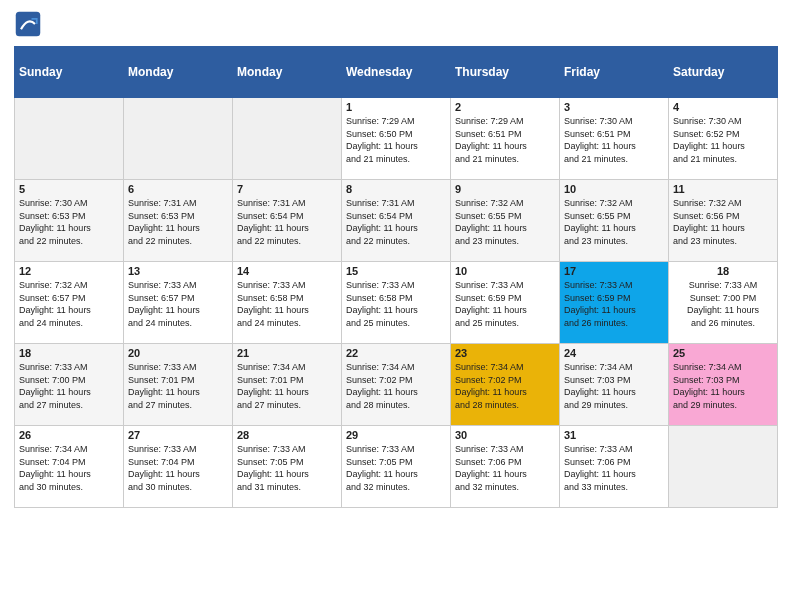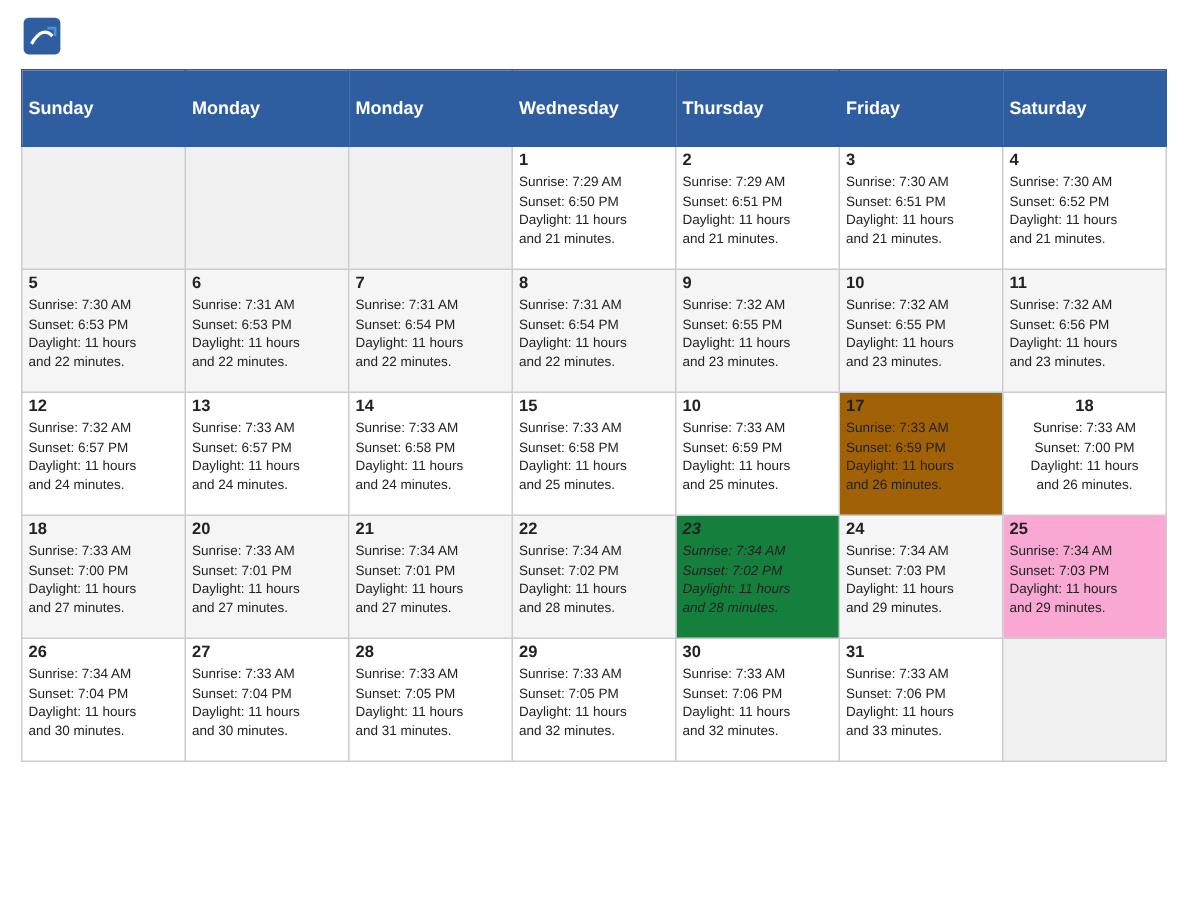--- a/index.html
+++ b/index.html
@@ -241,21 +241,21 @@
 Daylight: 11 hours
 and 25 minutes.</div>
           </td>
           <td style="background: rgb(255, 255, 255);">
             <span class="day-num">10</span>
             <div class="cell-content" style="white-space: pre-line;">Sunrise: 7:33 AM
 Sunset: 6:59 PM
 Daylight: 11 hours
 and 25 minutes.</div>
           </td>
-          <td style="background: #a16207;">
+          <td style="background: #0ea5e9;">
             <span class="day-num">17</span>
             <div class="cell-content" style="white-space: pre-line;">Sunrise: 7:33 AM
 Sunset: 6:59 PM
 Daylight: 11 hours
 and 26 minutes.</div>
           </td>
           <td style="background: rgb(255, 255, 255); text-align: center;">
             <span class="day-num">18</span>
             <div class="cell-content" style="white-space: pre-line;">Sunrise: 7:33 AM
 Sunset: 7:00 PM
@@ -285,21 +285,21 @@
 Daylight: 11 hours
 and 27 minutes.</div>
           </td>
           <td style="background: rgb(245, 245, 245);">
             <span class="day-num">22</span>
             <div class="cell-content" style="white-space: pre-line;">Sunrise: 7:34 AM
 Sunset: 7:02 PM
 Daylight: 11 hours
 and 28 minutes.</div>
           </td>
-          <td style="background: #15803d; font-style: italic;">
+          <td style="background: #eab308;">
             <span class="day-num">23</span>
             <div class="cell-content" style="white-space: pre-line;">Sunrise: 7:34 AM
 Sunset: 7:02 PM
 Daylight: 11 hours
 and 28 minutes.</div>
           </td>
           <td style="background: rgb(245, 245, 245);">
             <span class="day-num">24</span>
             <div class="cell-content" style="white-space: pre-line;">Sunrise: 7:34 AM
 Sunset: 7:03 PM

